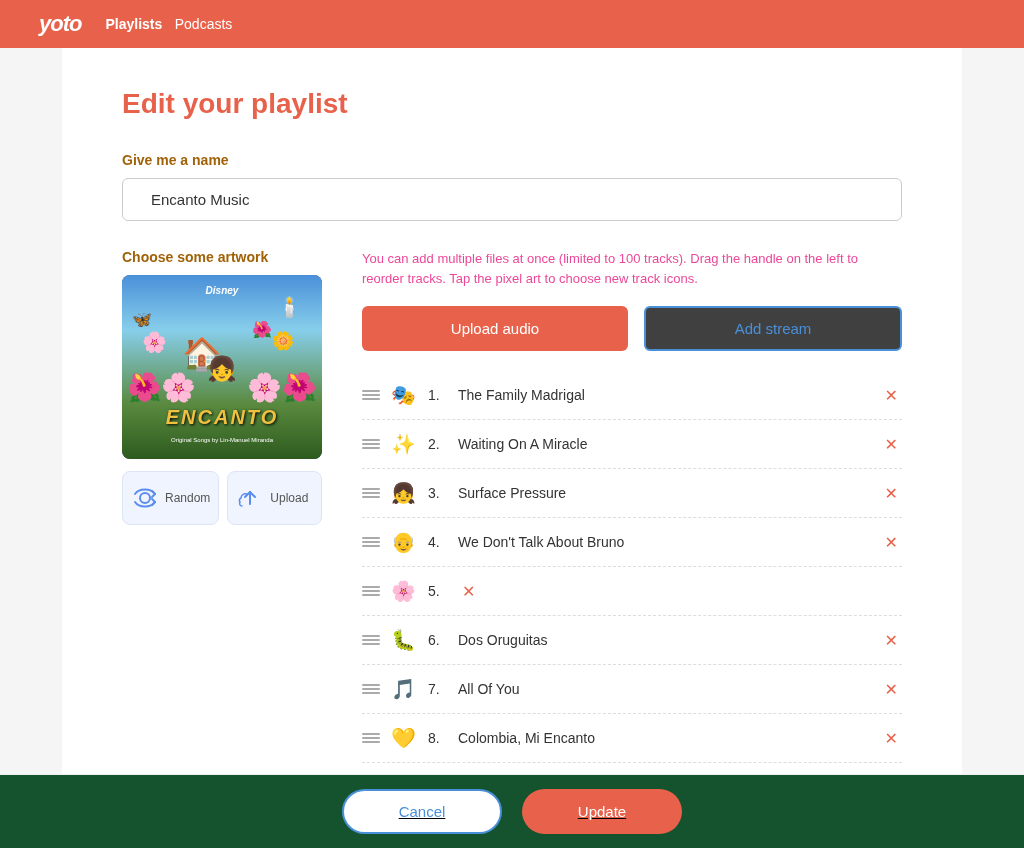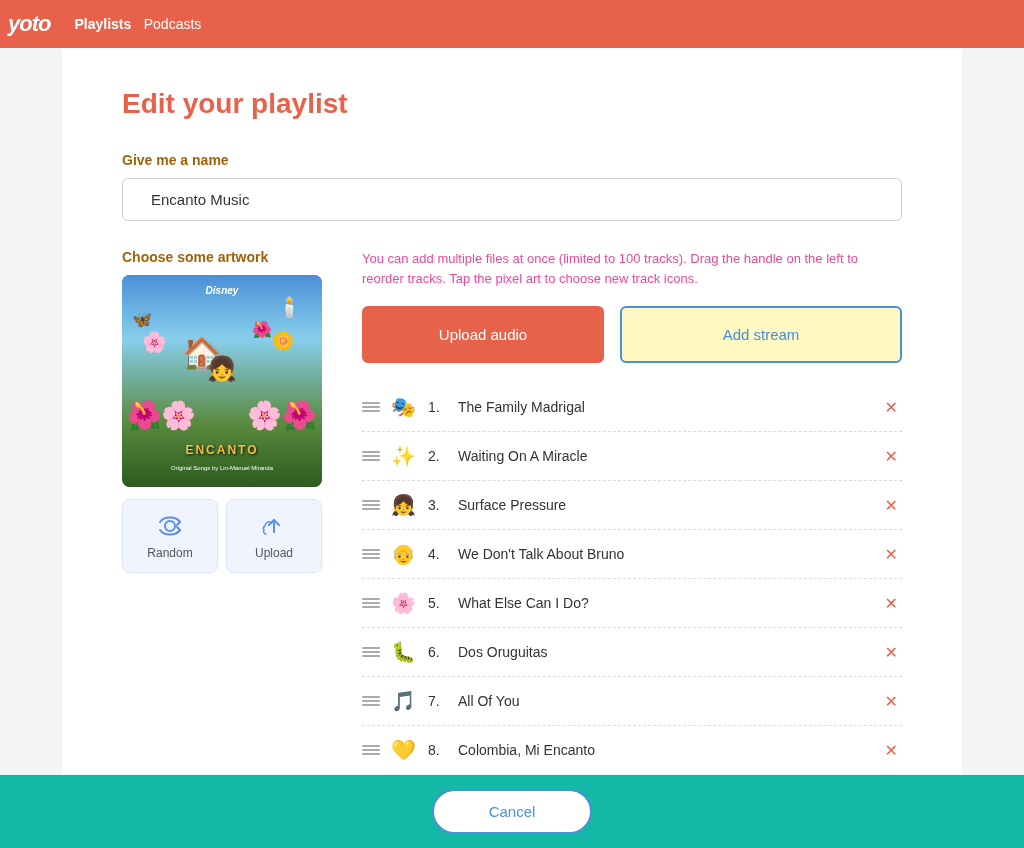--- a/index.html
+++ b/index.html
@@ -4,21 +4,21 @@
   <style>
     * { box-sizing: border-box; margin: 0; padding: 0; }
     body { font-family: -apple-system, BlinkMacSystemFont, 'Segoe UI', sans-serif; background: #f5f5f5; min-height: 848px; }
 
     
     .header {
       background: #e8614a;
       height: 48px;
       display: flex;
       align-items: center;
-      padding: 0 8px;
+      padding: 0 39px;
       gap: 24px;
     }
     .logo {
       color: white;
       font-size: 22px;
       font-weight: 700;
       font-style: italic;
       letter-spacing: -1px;
     }
     .nav-link {
@@ -72,21 +72,21 @@
       align-items: flex-start;
     }
 
     
     .artwork-section {
       width: 200px;
       flex-shrink: 0;
     }
     .artwork-image {
       width: 200px;
-      height: 212px;
+      height: 184px;
       border-radius: 8px;
       background: linear-gradient(135deg, #2a6eb5 0%, #6b3fa0 50%, #1a4a7a 100%);
       overflow: hidden;
       position: relative;
       display: flex;
       align-items: center;
       justify-content: center;
       margin-bottom: 12px;
     }
     
@@ -117,21 +117,21 @@
       display: flex;
       gap: 8px;
     }
     .artwork-btn {
       flex: 1;
       background: #f0f4ff;
       border: 1px solid #dde4f5;
       border-radius: 8px;
       padding: 12px 8px;
       display: flex;
-      flex-direction: column;
+      flex-direction: row;
       align-items: center;
       gap: 6px;
       cursor: pointer;
       font-size: 12px;
       color: #555;
     }
     .artwork-btn svg { color: #5b8def; }
 
     
     .audio-section {
@@ -148,31 +148,32 @@
       display: flex;
       gap: 16px;
       margin-bottom: 20px;
     }
     .btn-upload {
       flex: 1;
       background: #e8614a;
       color: white;
       border: none;
       border-radius: 6px;
+      padding: 14px;
       font-size: 15px;
       font-weight: 500;
       cursor: pointer;
     }
     .btn-stream {
       flex: 1;
-      background: #fef9c3;
+      background: #404040;
       color: #4a90d9;
       border: 2px solid #4a90d9;
       border-radius: 6px;
-      padding: 18px;
+      padding: 8px;
       font-size: 15px;
       font-weight: 500;
       cursor: pointer;
     }
 
     
     .track-list { width: 100%; }
     .track-item {
       display: flex;
       align-items: center;
@@ -214,26 +215,27 @@
       font-weight: 300;
       padding: 4px;
     }
 
     
     .footer-bar {
       position: fixed;
       bottom: 0;
       left: 0;
       right: 0;
-      background: #14b8a6;
+      background: #14532d;
       border-top: 1px solid #eee;
       padding: 14px 12px;
       display: flex;
       justify-content: center;
       gap: 20px;
+      text-decoration: underline;
     }
     .btn-cancel {
       background: white;
       color: #4a90d9;
       border: 2px solid #4a90d9;
       border-radius: 25px;
       padding: 12px 48px;
       font-size: 15px;
       font-weight: 500;
       cursor: pointer;
@@ -278,21 +280,21 @@
           <div class="disney-logo">Disney</div>
           <div class="encanto-candle">🕯️</div>
           <div style="position:absolute;top:35px;left:10px;font-size:16px;">🦋</div>
           <div style="position:absolute;top:45px;left:130px;font-size:16px;">🌺</div>
           <div style="position:absolute;top:60px;left:60px;font-size:32px;">🏠</div>
           <div style="position:absolute;top:55px;left:20px;font-size:20px;">🌸</div>
           <div style="position:absolute;top:55px;left:150px;font-size:18px;">🌼</div>
           <div style="position:absolute;top:80px;left:50%;transform:translateX(-50%);font-size:24px;">👧</div>
           <div style="position:absolute;bottom:55px;left:5px;font-size:28px;">🌺🌸</div>
           <div style="position:absolute;bottom:55px;right:5px;font-size:28px;">🌸🌺</div>
-          <div style="position:absolute;bottom:30px;left:50%;transform:translateX(-50%);color:#f0c040;font-size:12px;font-weight:900;text-shadow:1px 1px 3px #000;letter-spacing:2px;white-space:nowrap;">ENCANTO</div>
+          <div style="position:absolute;bottom:30px;left:50%;transform:translateX(-50%);color:#f0c040;font-size:20px;font-weight:900;font-style:italic;text-shadow:1px 1px 3px #000;letter-spacing:2px;white-space:nowrap;">ENCANTO</div>
           <div style="position:absolute;bottom:16px;left:50%;transform:translateX(-50%);color:#fff;font-size:6px;white-space:nowrap;">Original Songs by Lin-Manuel Miranda</div>
         </div>
       </div>
       <div class="artwork-buttons">
         <button class="artwork-btn">
           <svg width="28" height="28" viewBox="0 0 28 28" fill="none">
             <path d="M4 10 C8 4, 20 4, 24 10" stroke="#5b8def" stroke-width="2" fill="none" stroke-linecap="round"></path>
             <path d="M4 18 C8 24, 20 24, 24 18" stroke="#5b8def" stroke-width="2" fill="none" stroke-linecap="round"></path>
             <circle cx="14" cy="14" r="5" stroke="#5b8def" stroke-width="2" fill="none"></circle>
             <path d="M21 7 L24 10 L21 13" stroke="#5b8def" stroke-width="2" fill="none" stroke-linecap="round" stroke-linejoin="round"></path>
@@ -365,21 +367,20 @@
       <span class="track-remove">✕</span>
     </div>
           <div class="track-item">
       <div class="track-drag">
         <div class="drag-line"></div>
         <div class="drag-line"></div>
         <div class="drag-line"></div>
       </div>
       <div class="track-icon">🌸</div>
       <span class="track-number">5.</span>
-      <span class="track-name">What Else Can I Do?</span>
       <span class="track-remove">✕</span>
     </div>
           <div class="track-item">
       <div class="track-drag">
         <div class="drag-line"></div>
         <div class="drag-line"></div>
         <div class="drag-line"></div>
       </div>
       <div class="track-icon">🐛</div>
       <span class="track-number">6.</span>
@@ -420,13 +421,14 @@
       <span class="track-remove">✕</span>
     </div>
         </div>
     </div>
 
   </div>
 </div>
 
 <div class="footer-bar">
   <button class="btn-cancel">Cancel</button>
+  <button class="btn-update">Update</button>
 </div>
 
 </body></html>

